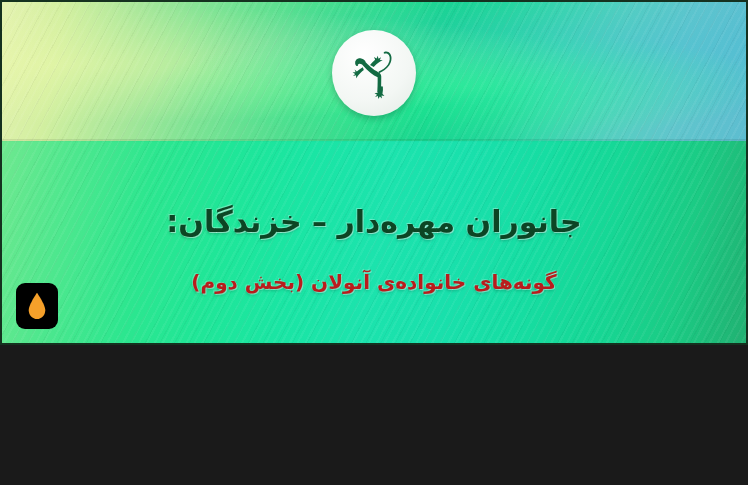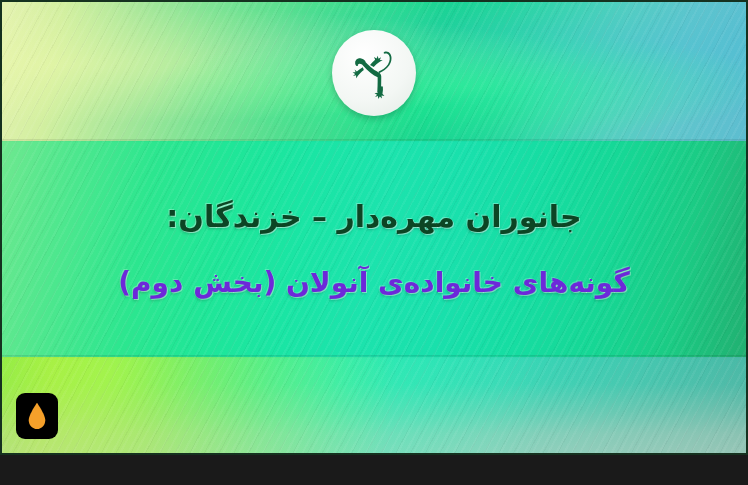--- a/index.html
+++ b/index.html
@@ -8,21 +8,21 @@
     padding: 0;
     background: #1a1a1a;
   }
   body {
     font-family: "DejaVu Sans", "Liberation Sans", sans-serif;
   }
 
   .slide {
     position: relative;
     width: 748px;
-    height: 455px;
+    height: 345px;
     overflow: hidden;
     box-sizing: border-box;
     border: 2px solid #15311f;
     background: #3fd98b;
     margin-left: 31px;
   }
 
   
   .band {
     position: absolute;
@@ -199,22 +199,22 @@
   .title-primary {
     font-size: 30px;
     color: #0c4524;
     text-shadow:
       1px 1px 0 rgba(255,255,255,0.45),
       -1px -1px 0 rgba(255,255,255,0.30),
       0 2px 3px rgba(0,0,0,0.18);
   }
 
   .title-secondary {
-    font-size: 28px;
-    color: #6d28d9;
+    font-size: 20px;
+    color: #b91c1c;
     text-shadow:
       1px 1px 0 rgba(255,255,255,0.40),
       -1px -1px 0 rgba(255,255,255,0.25),
       0 2px 3px rgba(0,0,0,0.18);
   }
 
   
   .badge {
     position: absolute;
     left: 14px;

